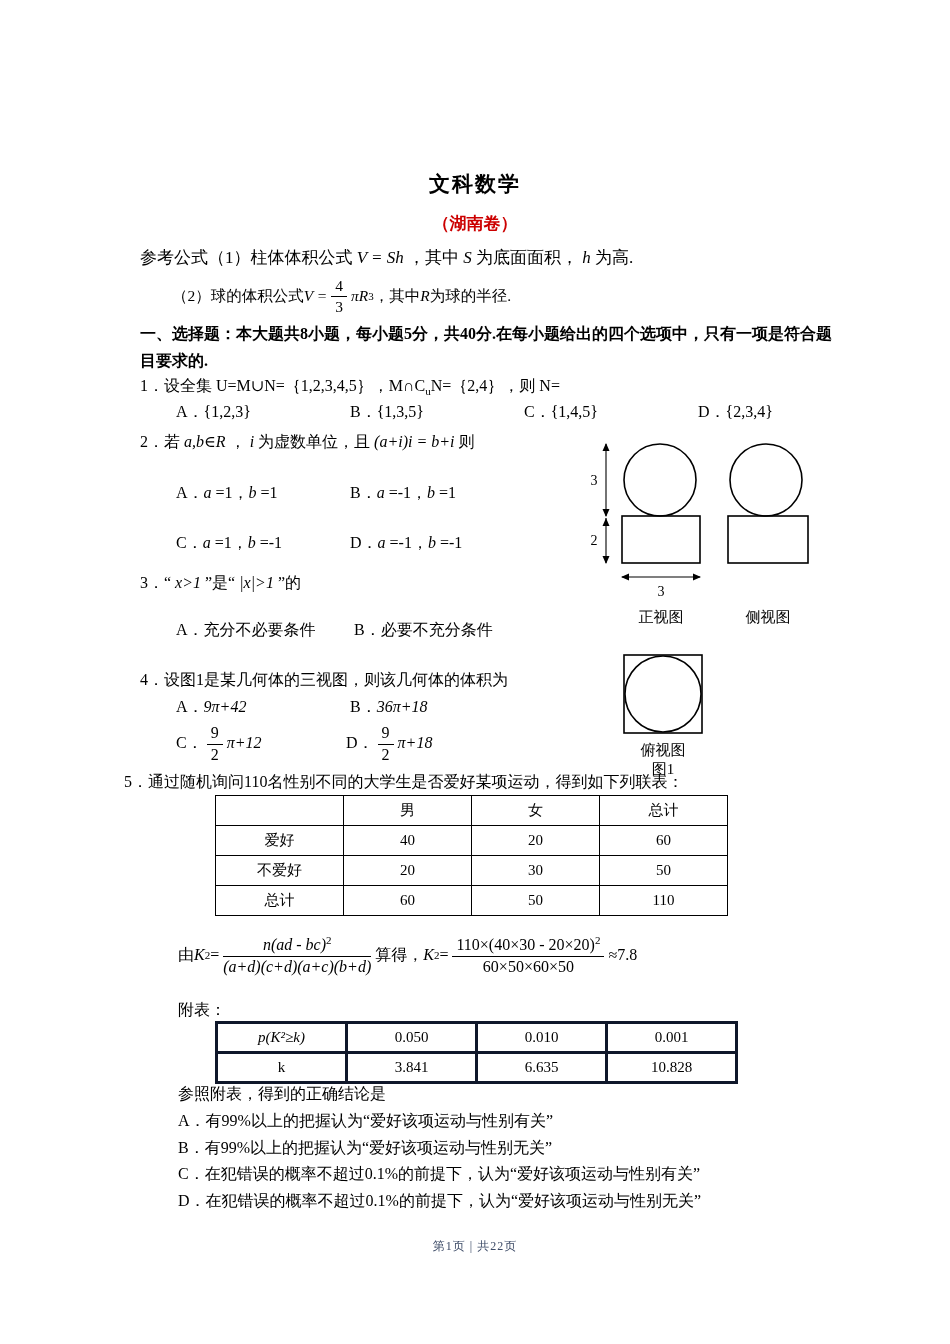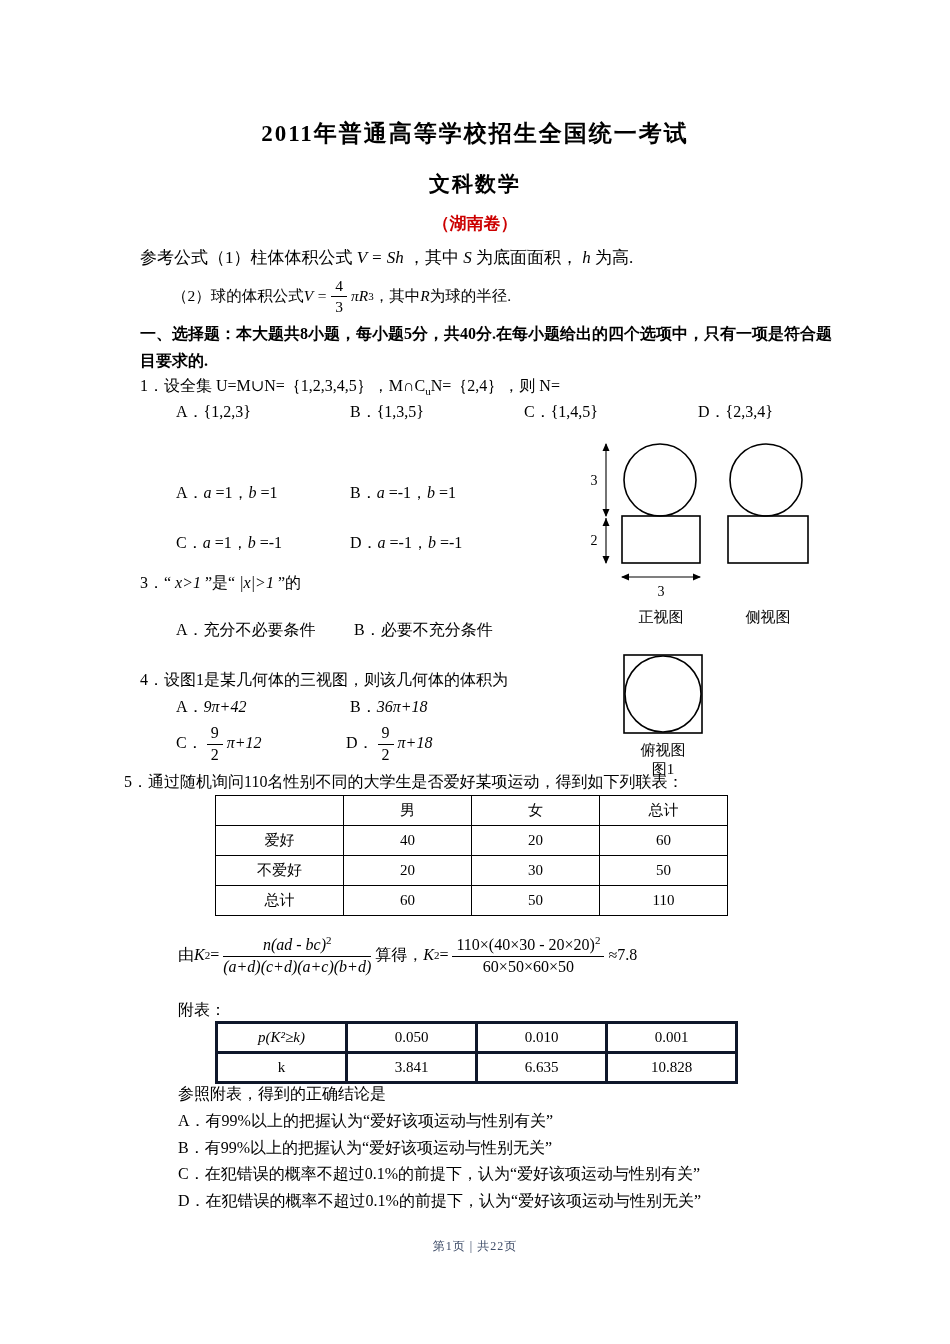--- a/index.html
+++ b/index.html
@@ -54,21 +54,20 @@
   .shape { fill:none; stroke:#000; stroke-width:1.6; }
   .dimline { stroke:#000; stroke-width:1.1; }
   .arrowhead { fill:#000; stroke:none; }
   .q5opt { white-space:nowrap; }
 </style>
 </head>
 <body>
 
 <div class="page">
 
-  <div class="abs center b-title">2011年普通高等学校招生全国统一考试</div>
   <div class="abs center b-subject">文科数学</div>
   <div class="abs center b-volume">（湖南卷）</div>
 
   <div class="abs b-ref1">
     <span>参考公式（1）柱体体积公式</span>
     <span class="mi">V = Sh</span>
     <span>，其中</span>
     <span class="mi">S</span>
     <span>为底面面积，</span>
     <span class="mi">h</span>
@@ -94,20 +93,29 @@
   <div class="abs b-q1stem">
     <span>1．设全集 U=M∪N=｛1,2,3,4,5｝，M∩C</span><sub>u</sub><span>N=｛2,4｝，则 N=</span>
   </div>
   <div class="abs b-q1opts">
     <span class="col170">A．{1,2,3}</span>
     <span class="col170">B．{1,3,5}</span>
     <span class="col170">C．{1,4,5}</span>
     <span class="col170">D．{2,3,4}</span>
   </div>
 
+  <div class="abs b-q2stem">
+    <span>2．若</span>
+    <span class="mi">a,b∈R</span>
+    <span>，</span>
+    <span class="mi">i</span>
+    <span>为虚数单位，且</span>
+    <span class="mi">(a+i)i = b+i</span>
+    <span>则</span>
+  </div>
   <div class="abs b-q2row1">
     <span class="col170"><span>A．</span><span class="mi">a</span><span> =1，</span><span class="mi">b</span><span> =1</span></span>
     <span class="col170"><span>B．</span><span class="mi">a</span><span> =-1，</span><span class="mi">b</span><span> =1</span></span>
   </div>
   <div class="abs b-q2row2">
     <span class="col170"><span>C．</span><span class="mi">a</span><span> =1，</span><span class="mi">b</span><span> =-1</span></span>
     <span class="col170"><span>D．</span><span class="mi">a</span><span> =-1，</span><span class="mi">b</span><span> =-1</span></span>
   </div>
 
   <div class="abs b-q3stem">

